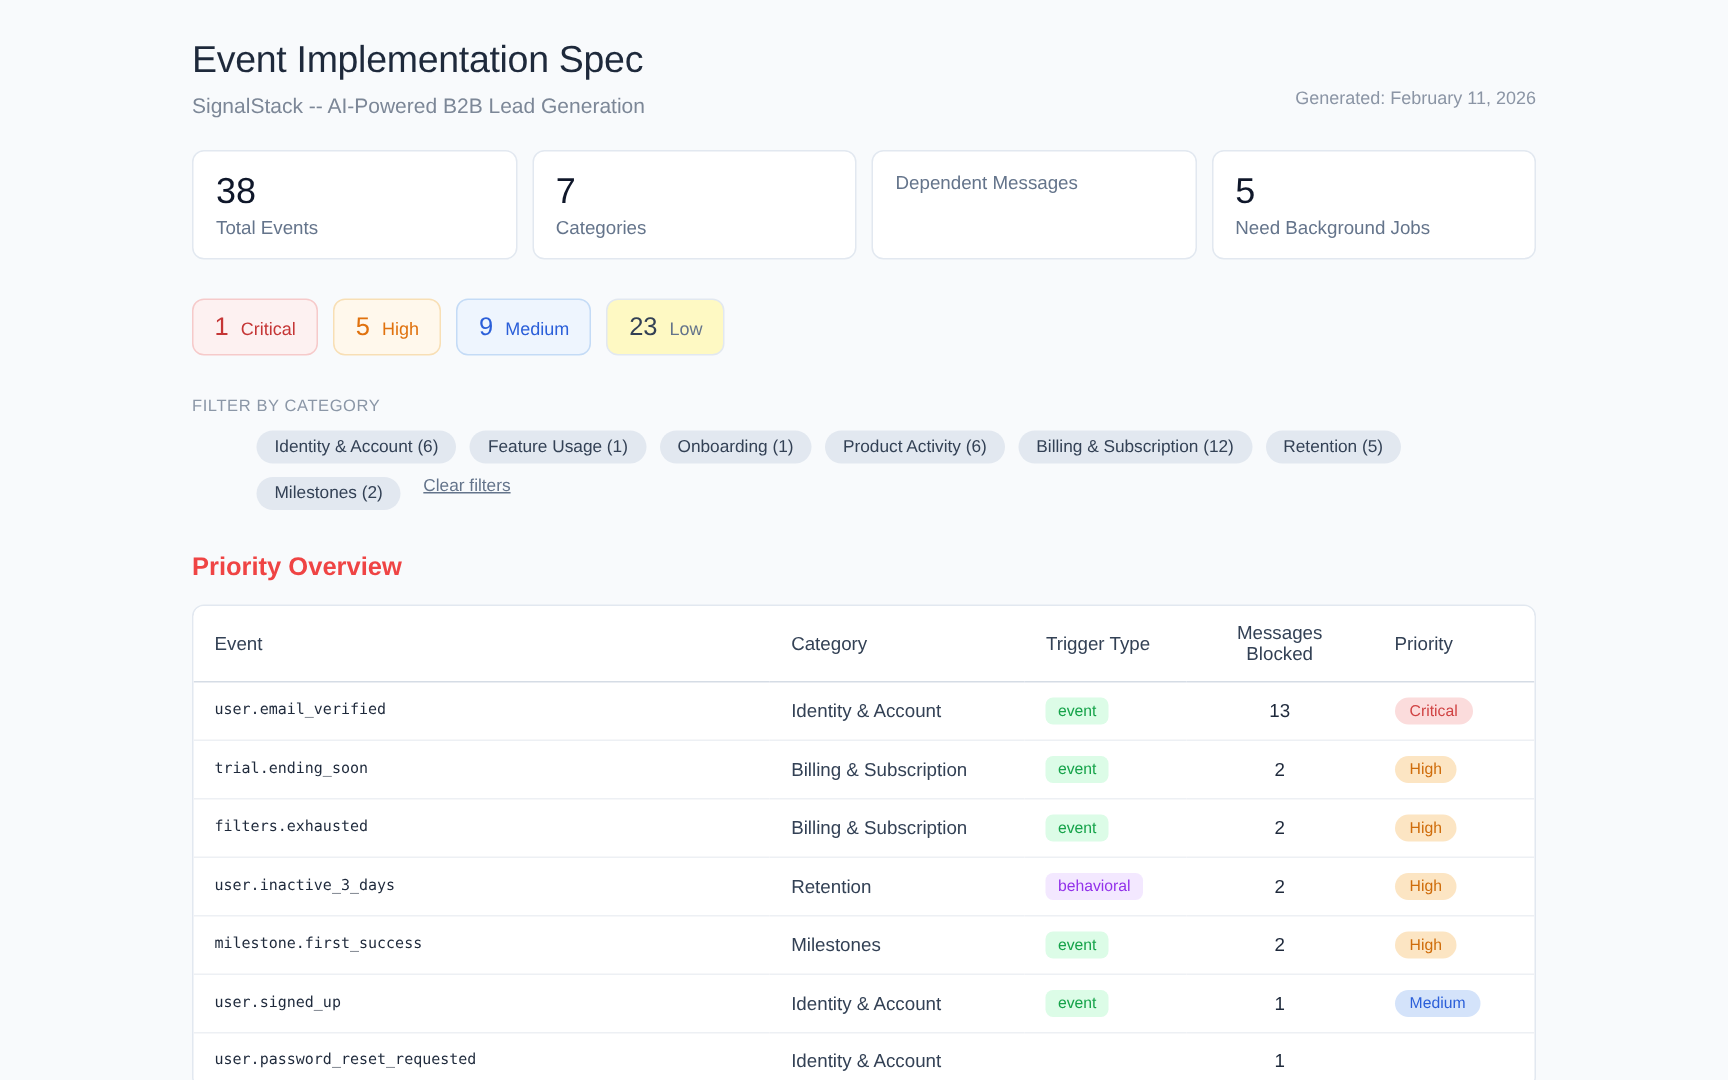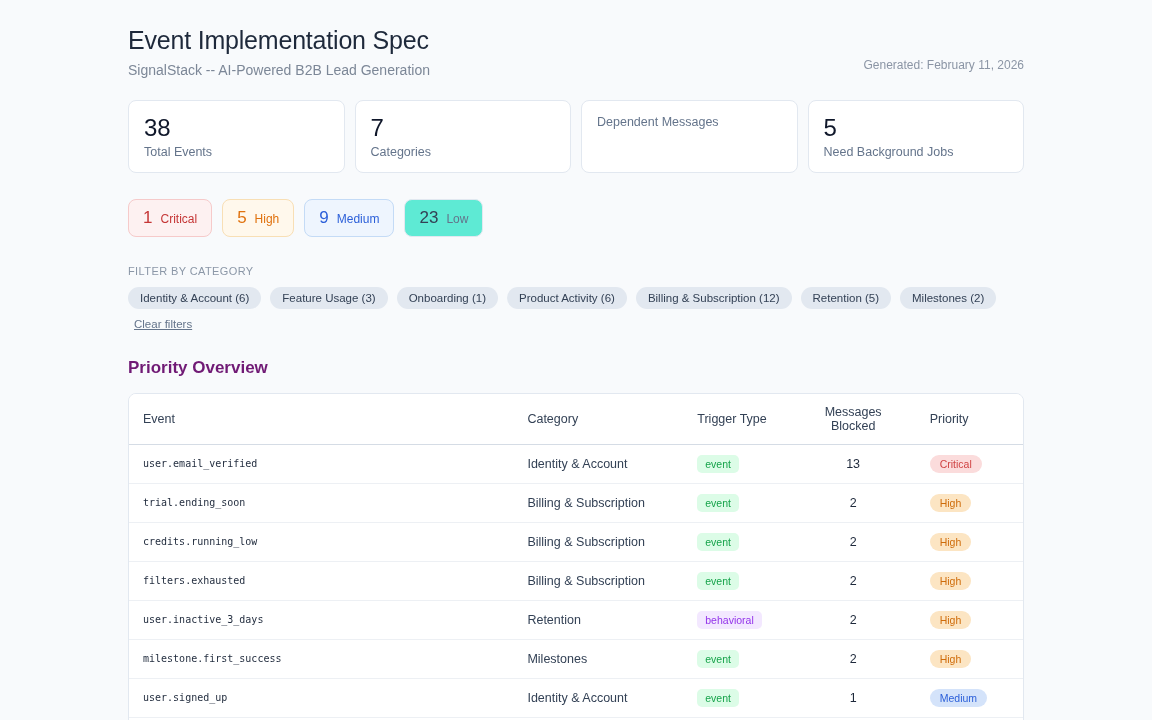--- a/index.html
+++ b/index.html
@@ -31,34 +31,34 @@
   .psum { display: inline-flex; align-items: baseline; gap: 8px; padding: 8px 14px; border-radius: 8px;
           border: 1px solid transparent; background: #fff; font-family: inherit; cursor: pointer; }
   .ps-count { font-size: 17px; }
   .ps-label { font-size: 12px; }
   .ps-critical { background: #fdf1f1; border-color: #f6caca; }
   .ps-critical .ps-count, .ps-critical .ps-label { color: #c53636; }
   .ps-high { background: #fff8ec; border-color: #f8dfb5; }
   .ps-high .ps-count, .ps-high .ps-label { color: #e0720e; }
   .ps-medium { background: #eef5fe; border-color: #c4dbf6; }
   .ps-medium .ps-count, .ps-medium .ps-label { color: #2b5fd9; }
-  .ps-low { background: #5eead4; border-color: #e2e8f0; justify-content: space-between; }
+  .ps-low { background: #fef9c3; border-color: #e2e8f0; justify-content: space-between; }
   .ps-low .ps-count { color: #334155; }
   .ps-low .ps-label { color: #64748b; }
 
   
   .filters { margin-top: 28px; }
   .filter-label { font-size: 11px; letter-spacing: 0.4px; color: #8b97a7; }
-  .filter-pills { margin-top: 10px; display: flex; align-items: flex-start; gap: 9px; flex-wrap: wrap; }
+  .filter-pills { margin-top: 10px; display: flex; align-items: flex-start; gap: 9px; flex-wrap: wrap; margin-left: 43px; }
   .filter-pill { background: #e2e8f0; border: none; color: #334155; font-size: 11.5px;
                  padding: 5px 12px; border-radius: 999px; font-family: inherit; cursor: pointer; }
   .clear-link { margin-left: 6px; font-size: 11.5px; color: #64748b; text-decoration: underline; cursor: pointer; }
 
   
-  .section-title { margin: 28px 0 0; font-size: 17px; font-weight: 600; color: #701a75; }
+  .section-title { margin: 28px 0 0; font-size: 17px; font-weight: 600; color: #ef4444; }
 
   
   .table-wrap { margin-top: 15px; background: #fff; border: 1px solid #e2e8f0; border-radius: 8px; overflow: hidden; }
   table { width: 100%; border-collapse: collapse; }
   th { text-align: left; font-weight: 500; font-size: 12.5px; color: #334155;
        padding: 11px 14px; border-bottom: 1px solid #d5dce5; background: #fff; }
   td { padding: 10px 14px; font-size: 12.5px; color: #334155; line-height: 16px; }
   tbody tr + tr td { border-top: 1px solid #edf0f4; }
   .col-0 { width: 43%; }
   .col-1 { width: 19%; }
@@ -124,21 +124,21 @@
       <button class="psum ps-low">
         <span class="ps-count">23</span>
         <span class="ps-label">Low</span>
       </button>
     </section>
 
   <section class="filters">
     <div class="filter-label">FILTER BY CATEGORY</div>
     <div class="filter-pills" id="filterPills">
       <button class="filter-pill">Identity &amp; Account (6)</button>
-        <button class="filter-pill">Feature Usage (3)</button>
+        <button class="filter-pill">Feature Usage (1)</button>
         <button class="filter-pill">Onboarding (1)</button>
         <button class="filter-pill">Product Activity (6)</button>
         <button class="filter-pill">Billing &amp; Subscription (12)</button>
         <button class="filter-pill">Retention (5)</button>
         <button class="filter-pill">Milestones (2)</button>
         <a class="clear-link" id="clearLink">Clear filters</a>
     </div>
   </section>
 
   <h2 class="section-title">Priority Overview</h2>
@@ -163,27 +163,20 @@
             <td class="col-4"><span class="prio prio-critical">Critical</span></td>
           </tr>
           <tr>
             <td class="col-0 cell-event">trial.ending_soon</td>
             <td class="col-1">Billing &amp; Subscription</td>
             <td class="col-2"><span class="trig trig-event">event</span></td>
             <td class="col-3 cell-num">2</td>
             <td class="col-4"><span class="prio prio-high">High</span></td>
           </tr>
           <tr>
-            <td class="col-0 cell-event">credits.running_low</td>
-            <td class="col-1">Billing &amp; Subscription</td>
-            <td class="col-2"><span class="trig trig-event">event</span></td>
-            <td class="col-3 cell-num">2</td>
-            <td class="col-4"><span class="prio prio-high">High</span></td>
-          </tr>
-          <tr>
             <td class="col-0 cell-event">filters.exhausted</td>
             <td class="col-1">Billing &amp; Subscription</td>
             <td class="col-2"><span class="trig trig-event">event</span></td>
             <td class="col-3 cell-num">2</td>
             <td class="col-4"><span class="prio prio-high">High</span></td>
           </tr>
           <tr>
             <td class="col-0 cell-event">user.inactive_3_days</td>
             <td class="col-1">Retention</td>
             <td class="col-2"><span class="trig trig-behavioral">behavioral</span></td>

